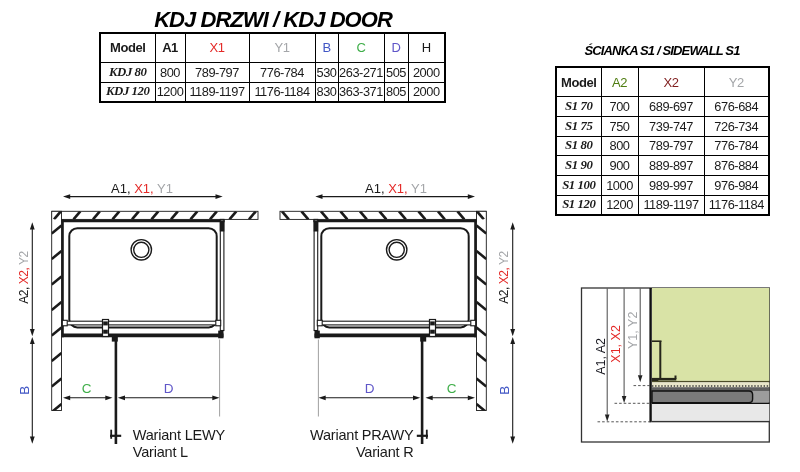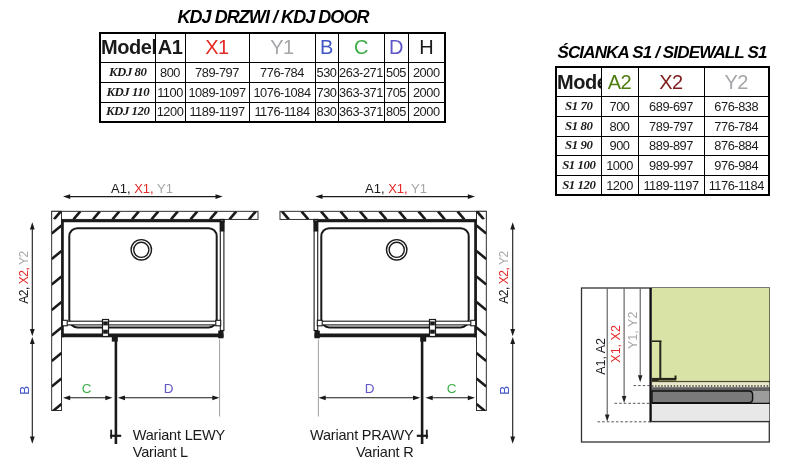--- a/index.html
+++ b/index.html
@@ -1,35 +1,35 @@
 <!DOCTYPE html>
 <html><head><meta charset="utf-8">
 <style>
   html,body { margin:0; padding:0; background:#fff; }
   body { width:800px; height:472px; position:relative; overflow:hidden;
          font-family:"Liberation Sans", sans-serif; }
-  .title { position:absolute; font-weight:bold; font-style:italic; font-size:18px;
+  .title { position:absolute; font-weight:bold; font-style:italic; font-size:22px;
             color:#000; white-space:nowrap; transform:translateX(-50%); letter-spacing:-0.3px; }
   table.tb { position:absolute; border-collapse:collapse; table-layout:fixed;
               border:2px solid #000; }
   table.tb td { border:1.5px solid #000; text-align:center; vertical-align:middle;
                  padding:0; font-size:12.8px; color:#1a1a1a; white-space:nowrap;
                  letter-spacing:-0.45px; overflow:hidden; }
   tr.hd  { height:29.5px; }
-  tr.hd td, tr.hd2 td { font-size:20px; }
+  tr.hd td, tr.hd2 td { font-size:13px; }
   tr.hd2 { height:29.5px; }
   tr.dr  { height:20px; }
   tr.dr2 { height:19.75px; }
   td.mo  { font-weight:bold; font-style:italic;font-family:Liberation Serif, serif; }
   svg { position:absolute; left:0; top:0; }
   svg text { font-family:"Liberation Sans", sans-serif; }
 </style></head>
 <body>
 <div class="title" style="left:273px; top:7px; letter-spacing:-0.95px;">KDJ DRZWI / KDJ DOOR</div>
-<div class="title" style="left:662px; top:42.5px; font-size:17px; letter-spacing:-0.85px;">ŚCIANKA S1 / SIDEWALL S1</div>
+<div class="title" style="left:662px; top:42.5px; font-size:13px; letter-spacing:-0.85px;">ŚCIANKA S1 / SIDEWALL S1</div>
 <table class="tb" style="left:99px;top:31.5px;width:345px;">
 <colgroup>
       <col style="width:55px">
       <col style="width:30px">
       <col style="width:64px">
       <col style="width:66px">
       <col style="width:23px">
       <col style="width:46px">
       <col style="width:24px">
       <col style="width:37px">
@@ -49,30 +49,20 @@
         <td class="mo">KDJ 80</td>
         <td>800</td>
         <td>789-797</td>
         <td>776-784</td>
         <td>530</td>
         <td>263-271</td>
         <td>505</td>
         <td>2000</td>
       </tr>
 <tr class="dr">
-        <td class="mo">KDJ 110</td>
-        <td>1100</td>
-        <td>1089-1097</td>
-        <td>1076-1084</td>
-        <td>730</td>
-        <td>363-371</td>
-        <td>705</td>
-        <td>2000</td>
-      </tr>
-<tr class="dr">
         <td class="mo">KDJ 120</td>
         <td>1200</td>
         <td>1189-1197</td>
         <td>1176-1184</td>
         <td>830</td>
         <td>363-371</td>
         <td>805</td>
         <td>2000</td>
       </tr>
 </tbody>
@@ -88,21 +78,27 @@
       <tr class="hd2">
         <td style="color:#1a1a1a;font-weight:bold">Model</td>
         <td style="color:#4d7c0f;font-weight:normal">A2</td>
         <td style="color:#7f1d1d;font-weight:normal">X2</td>
         <td style="color:#a4a6a9;font-weight:normal">Y2</td>
       </tr>
 <tr class="dr2">
         <td class="mo">S1 70</td>
         <td>700</td>
         <td>689-697</td>
-        <td>676-838</td>
+        <td>676-684</td>
+      </tr>
+<tr class="dr2">
+        <td class="mo">S1 75</td>
+        <td>750</td>
+        <td>739-747</td>
+        <td>726-734</td>
       </tr>
 <tr class="dr2">
         <td class="mo">S1 80</td>
         <td>800</td>
         <td>789-797</td>
         <td>776-784</td>
       </tr>
 <tr class="dr2">
         <td class="mo">S1 90</td>
         <td>900</td>

